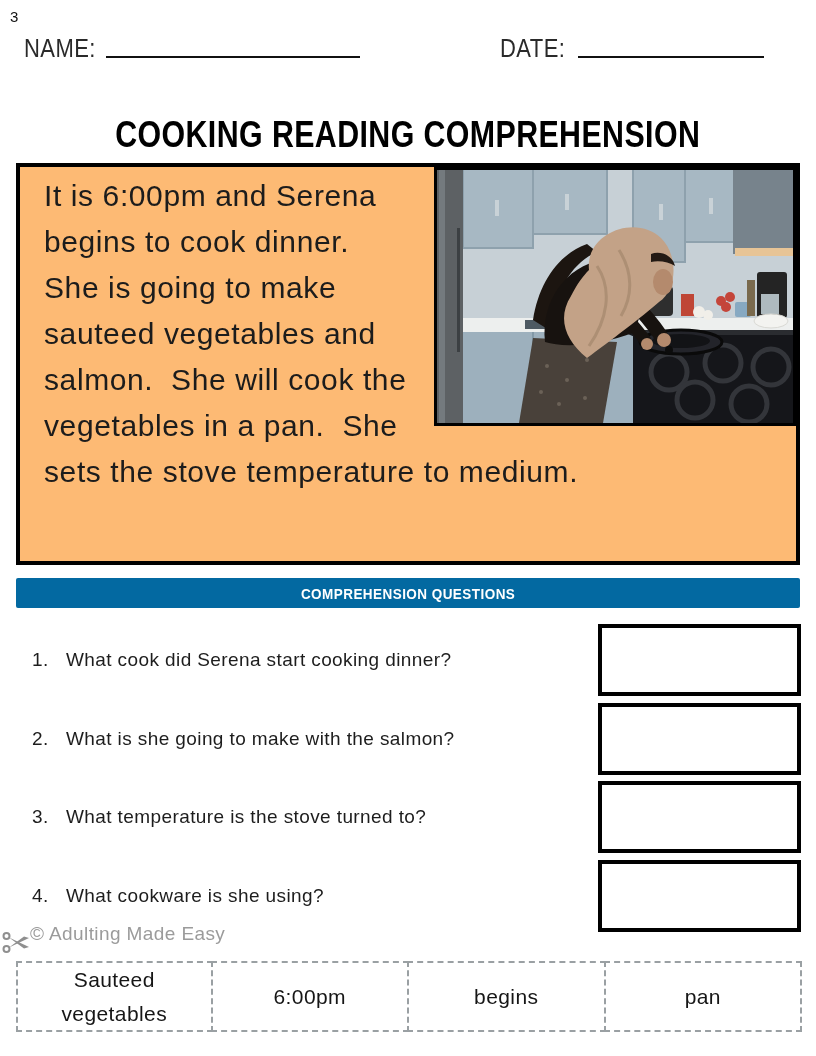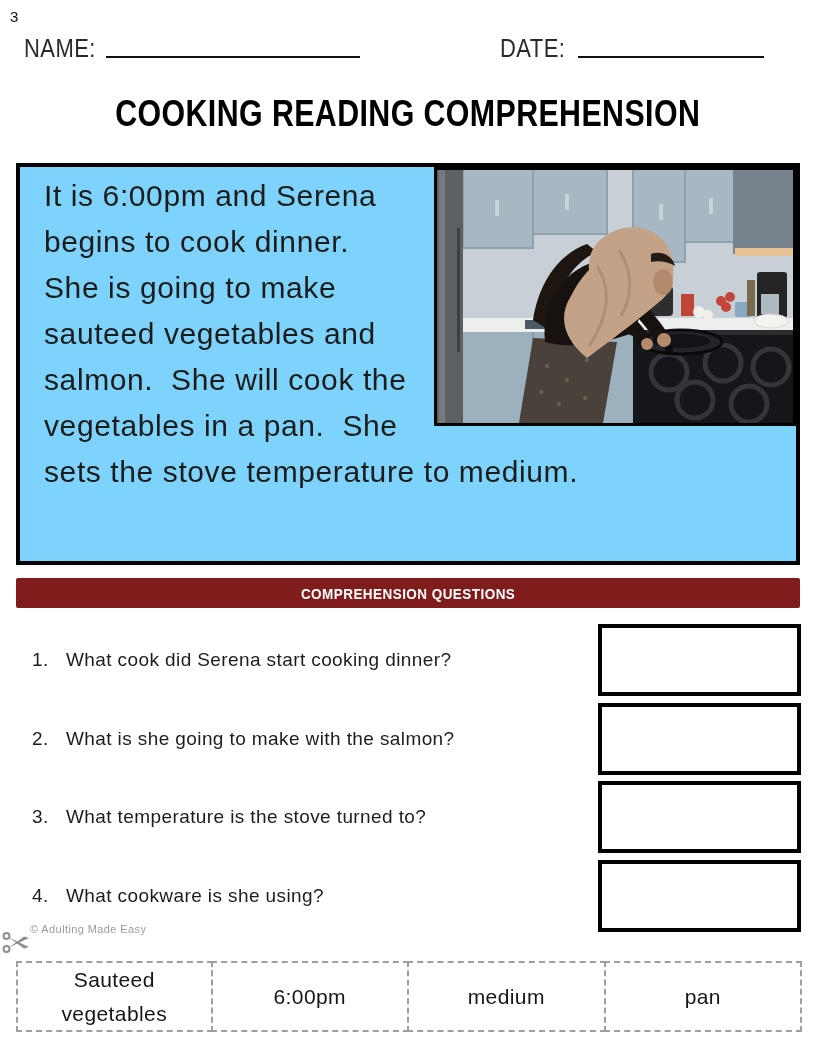--- a/index.html
+++ b/index.html
@@ -13,55 +13,55 @@
   
   .hdr-group { position:absolute; top:34px; display:flex; gap:8px; }
   .hdr-name { left:24px; }
   .hdr-date { left:500px; }
   .hdr-label { font-size:25px; color:#2a2a2a; letter-spacing:0.5px; transform:scaleX(0.88); transform-origin:left bottom; display:inline-block; }
   .hdr-line { display:inline-block; border-bottom:2.5px solid #111; height:24px; }
   .hdr-line.name { width:254px; margin-left:-8px; }
   .hdr-line.date { width:186px; margin-left:-4px; }
 
   
-  .title { position:absolute; top:93px; left:0; width:816px; text-align:center; }
+  .title { position:absolute; top:114px; left:0; width:816px; text-align:center; }
   .title span { display:inline-block; font-size:37px; font-weight:bold; letter-spacing:0.5px; color:#000; transform:scaleX(0.82); transform-origin:center; white-space:nowrap; }
 
   
   .passage-box {
     position:absolute; left:16px; top:163px; width:784px; height:402px;
-    border:4px solid #000; padding:6px 20px 0 24px; background:#7dd3fc;
+    border:4px solid #000; padding:6px 20px 0 24px; background:#fdba74;
   }
   .photo-wrap {
     float:right; width:362px; height:259px; margin:-6px -20px 0 16px;
     border:3px solid #000; background:#c7d0d6; overflow:hidden;
   }
   .photo-wrap svg { display:block; }
   .passage-text {
     font-size:30px; line-height:46px; letter-spacing:0.6px; color:#1c1c1c;
     white-space:pre-wrap;
   }
 
   
   .q-bar {
     position:absolute; left:16px; top:578px; width:784px; height:30px;
-    background:#7f1d1d; border-radius:2px; display:flex; align-items:center; justify-content:center;
+    background:#0369a1; border-radius:2px; display:flex; align-items:center; justify-content:center;
   }
   .q-bar span { color:#fff; font-size:15px; font-weight:bold; letter-spacing:0.5px; transform:scaleX(0.9); white-space:nowrap; }
 
   
   .questions { position:absolute; left:0; top:624px; width:816px; }
   .q-row { display:flex; align-items:center; height:72px; margin-bottom:6.5px; padding-left:32px; }
   .q-left { flex:1; display:flex; align-items:center; font-size:19px; letter-spacing:0.4px; color:#1d1d1d; }
   .q-num { width:34px; }
   .answer-box { width:203px; height:72px; border:4px solid #000; margin-right:15px; background:#fff; }
 
   
   .scissors { position:absolute; left:2px; top:928px; }
-  .copyright { position:absolute; left:30px; top:923px; font-size:11px; color:#9b9b9b; letter-spacing:0.4px; }
+  .copyright { position:absolute; left:30px; top:923px; font-size:19px; color:#9b9b9b; letter-spacing:0.4px; }
 
   
   .word-bank { position:absolute; left:16px; top:961px; width:786px; display:grid; grid-template-columns:repeat(4,1fr); }
   .wb-cell {
     height:71px; border:2px dashed #9aa0a3; display:flex; align-items:center; justify-content:center;
     font-size:21px; letter-spacing:0.4px; color:#161616; text-align:center; background:#fff;
   }
   .wb-cell + .wb-cell { margin-left:-2px;text-align:right; }
   .wb-narrow { display:inline-block; max-width:125px; line-height:34px; }
 </style>
@@ -205,18 +205,18 @@
 <div class="copyright">© Adulting Made Easy</div>
 
 <div class="word-bank">
   <div class="wb-cell">
     <span class="wb-narrow">Sauteed vegetables</span>
   </div>
   <div class="wb-cell">
     <span>6:00pm</span>
   </div>
   <div class="wb-cell">
-    <span>medium</span>
+    <span>begins</span>
   </div>
   <div class="wb-cell">
     <span>pan</span>
   </div>
 </div>
 
 </body></html>

